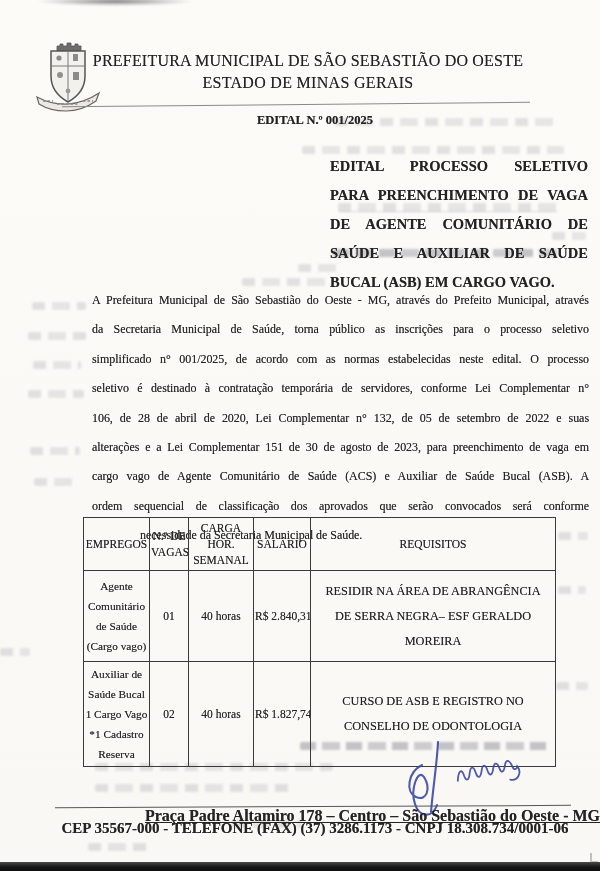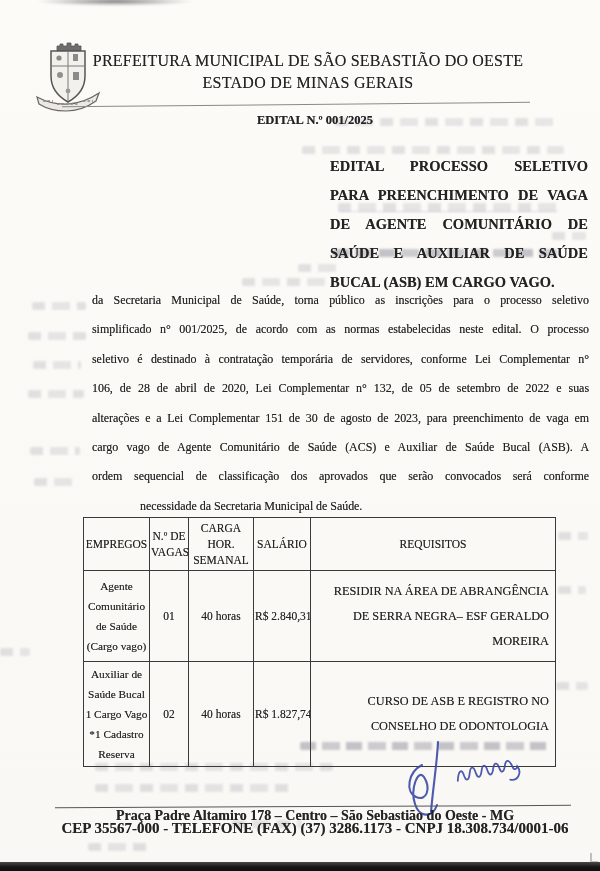--- a/index.html
+++ b/index.html
@@ -24,26 +24,26 @@
   #intro{position:absolute;left:92px;top:286px;width:497px;font-size:12px;letter-spacing:-.05px;}
   #intro .jl{line-height:29.4px;text-align:justify;text-align-last:justify;white-space:nowrap;}
   #intro .jl:last-child{text-align-last:left;white-space:normal;margin-left:48px;}
 
   
   #vac-table{position:absolute;left:83px;top:517px;border-collapse:collapse;table-layout:fixed;width:472px;}
   #vac-table td{border:1.4px solid #3a3a3a;vertical-align:middle;overflow:hidden;}
   .th-cell{font-size:11.5px;text-align:center;line-height:16px;padding:2px 1px;}
   .emp-cell{font-size:11.3px;text-align:center;line-height:20px;padding:2px 1px;}
   .num-cell{font-size:11.5px;text-align:center;white-space:nowrap;}
-  .req-cell{font-size:12.3px;line-height:25px;padding:2px 6px;text-align:right;}
+  .req-cell{font-size:12.3px;line-height:25px;padding:2px 6px;text-align:center;}
   .hdr-row{height:41px;} .r1{height:91px;} .r2{height:104px;}
 
   
   #footer-rule{position:absolute;left:55px;top:806px;width:516px;border-top:1.4px solid #555;transform:rotate(-.25deg);}
-  #footer-line1{position:absolute;left:30px;top:809px;width:570px;text-align:center;font-weight:bold;font-size:14px;line-height:13px;}
+  #footer-line1{position:absolute;left:30px;top:809px;width:570px;text-align:right;font-weight:bold;font-size:16px;line-height:13px;text-decoration:underline;}
   #footer-line2{position:absolute;left:30px;top:822px;width:570px;text-align:center;font-weight:bold;font-size:15px;line-height:13px;}
   #bottom-bar{position:absolute;left:0;top:862px;width:600px;height:9px;background:linear-gradient(180deg,#4a4a4a 0%,#161616 55%,#101010 100%);}
   #corner-mark{position:absolute;left:590px;top:853px;width:6px;height:8px;border-left:2px solid #9a9a9a;border-bottom:2px solid #9a9a9a;opacity:.6;filter:blur(.4px);}
 
   
   #top-smudge{position:absolute;left:36px;top:-3px;width:158px;height:9px;border-radius:50%;background:radial-gradient(closest-side,rgba(90,90,90,.75),rgba(120,120,120,.25) 70%,transparent);filter:blur(1.2px);}
   .ghost{position:absolute;height:8px;border-radius:2px;background:repeating-linear-gradient(90deg,rgba(128,130,146,.42) 0 13px,rgba(128,130,146,0) 13px 20px,rgba(128,130,146,.34) 20px 38px,rgba(128,130,146,0) 38px 45px);filter:blur(1.3px);opacity:.5;}
   .ghost.dark{opacity:.7;background:repeating-linear-gradient(90deg,rgba(105,108,126,.55) 0 16px,rgba(105,108,126,0) 16px 22px,rgba(105,108,126,.45) 22px 40px,rgba(105,108,126,0) 40px 46px);}
   .ghost.blue-underline{border-bottom:1.2px solid rgba(85,95,170,.4);}
 
@@ -103,20 +103,21 @@
 
   <div class="jl">EDITAL PROCESSO SELETIVO</div>
       <div class="jl">PARA PREENCHIMENTO DE VAGA</div>
       <div class="jl">DE AGENTE COMUNITÁRIO DE</div>
       <div class="jl">SAÚDE E AUXILIAR DE SAÚDE</div>
       <div class="jl">BUCAL (ASB) EM CARGO VAGO.</div>
     </div>
 
   <div id="intro" class="doc-text">
 
+  <div class="jl">A Prefeitura Municipal de São Sebastião do Oeste - MG, através do Prefeito Municipal, através</div>
       <div class="jl">da Secretaria Municipal de Saúde, torna público as inscrições para o processo seletivo</div>
       <div class="jl">simplificado n° 001/2025, de acordo com as normas estabelecidas neste edital. O processo</div>
       <div class="jl">seletivo é destinado à contratação temporária de servidores, conforme Lei Complementar n°</div>
       <div class="jl">106, de 28 de abril de 2020, Lei Complementar n° 132, de 05 de setembro de 2022 e suas</div>
       <div class="jl">alterações e a Lei Complementar 151 de 30 de agosto de 2023, para preenchimento de vaga em</div>
       <div class="jl">cargo vago de Agente Comunitário de Saúde (ACS) e Auxiliar de Saúde Bucal (ASB). A</div>
       <div class="jl">ordem sequencial de classificação dos aprovados que serão convocados será conforme</div>
       <div class="jl">necessidade da Secretaria Municipal de Saúde.</div>
     </div>
 

